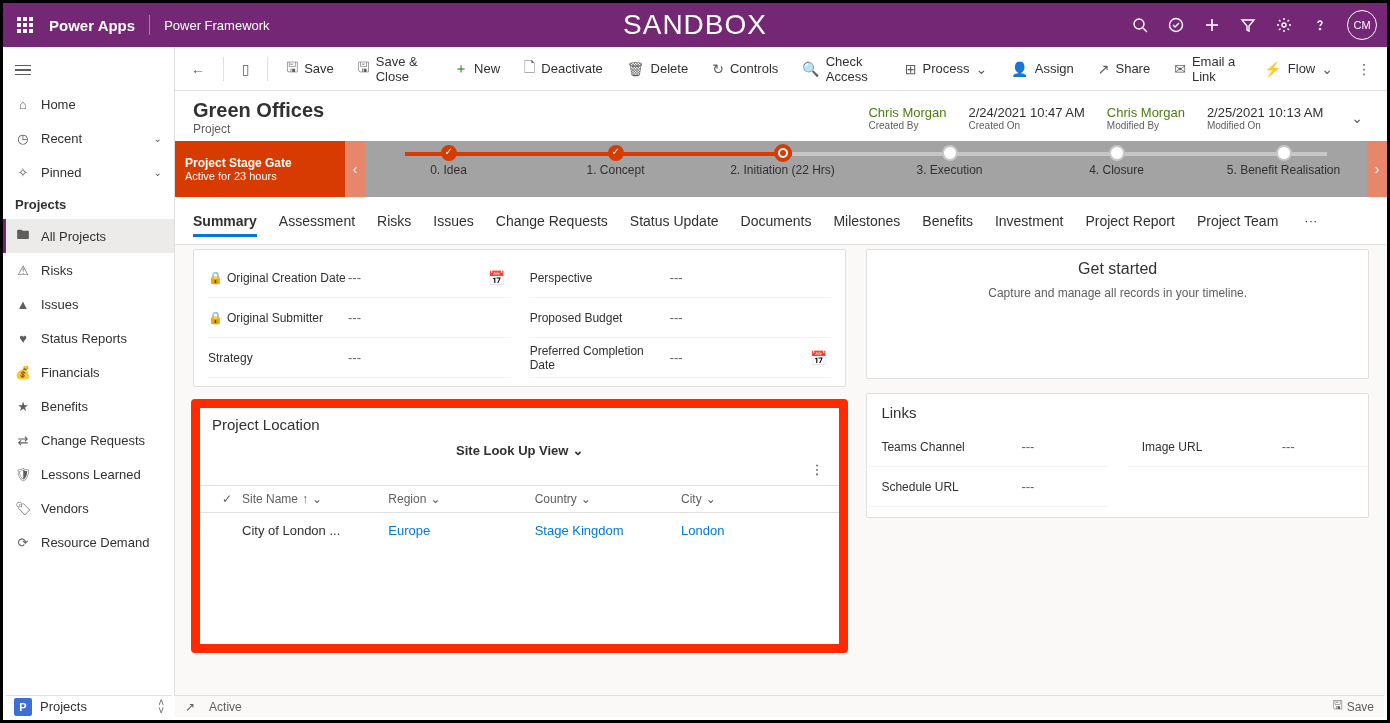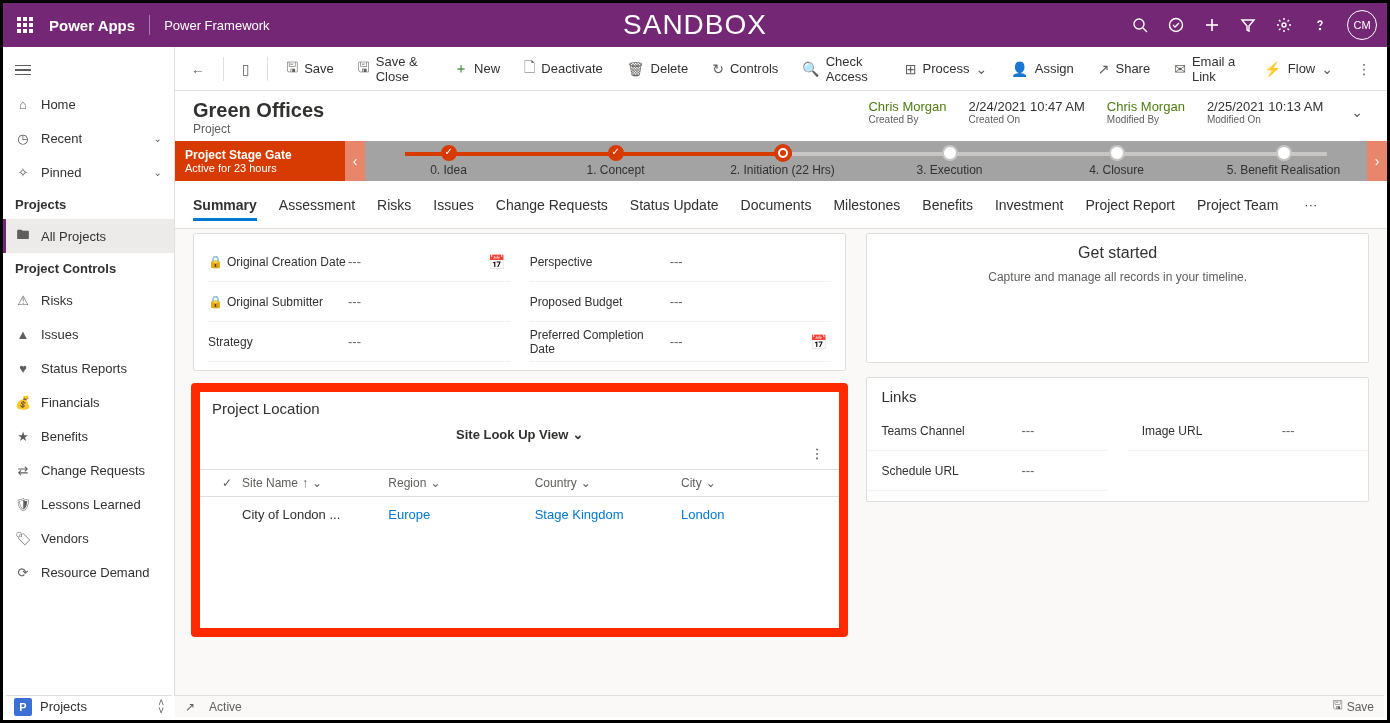--- a/index.html
+++ b/index.html
@@ -29,33 +29,33 @@
   .hamburger { height:34px; display:flex; align-items:center; padding:0 12px; cursor:pointer; }
   .hamburger div { display:flex; flex-direction:column; gap:3px; }
   .hamburger span { display:block; width:16px; height:1.5px; background:#605e5c; }
 
   .main { flex:1; display:flex; flex-direction:column; overflow:hidden; }
   .cmdbar { height:44px; border-bottom:1px solid #e1dfdd; display:flex; align-items:center; padding:0 6px; gap:4px; }
   .cmd-btn { display:flex; align-items:center; gap:6px; padding:6px 10px; font-size:13px; cursor:pointer; border-radius:2px; }
   .cmd-icon { font-size:14px; color:#605e5c; }
   .cmd-sep { width:1px; height:24px; background:#e1dfdd; margin:0 4px; }
 
-  .title-row { display:flex; align-items:flex-start; padding:8px 18px 4px 18px; border-bottom:1px solid transparent; }
+  .title-row { display:flex; align-items:center; padding:8px 18px 4px 18px; border-bottom:1px solid transparent; }
   .title-block { flex: 0 0 auto; }
   .title-block .title { font-size:20px; font-weight:600; }
   .title-block .sub { font-size:12px; color:#605e5c; }
   .meta-row { margin-left:auto; display:flex; align-items:center; gap:22px; }
   .meta { text-align:left; }
   .meta .v { font-size:13px; }
   .meta .v.link { color:#4d7c0f; }
   .meta .l { font-size:10px; color:#605e5c; }
   .expand-chev { font-size:14px; color:#605e5c; cursor:pointer; padding:0 6px; }
 
   
-  .bpf-wrap { display:flex; align-items:stretch; height:40px; position:relative; }
+  .bpf-wrap { display:flex; align-items:stretch; height:56px; position:relative; }
   .bpf-stage-banner { width:170px; background:#d83b01; color:#fff; padding:4px 10px; font-size:12px; display:flex; flex-direction:column; justify-content:center; }
   .bpf-stage-banner .t { font-weight:600; font-size:12px; }
   .bpf-stage-banner .s { font-size:11px; }
   .bpf-arrow { width:20px; background:#f3f2f1; display:flex; align-items:center; justify-content:center; color:#d83b01; font-size:14px; cursor:pointer; }
   .bpf-arrow.left { background:#e8866b; color:#fff; }
   .bpf-arrow.right { background:#e8866b; color:#fff; }
   .bpf-track { flex:1; background:#a3a3a3; position:relative; display:flex; }
   .bpf-line { position:absolute; top:11px; left:40px; right:40px; height:4px; background:#c8c6c4; }
   .bpf-line .done { position:absolute; left:0; height:4px; background:#d83b01; }
   .bpf-step { flex:1; text-align:center; position:relative; padding-top:22px; font-size:12px; }
@@ -199,21 +199,20 @@
       <span>Pinned</span>
       <span class="chev">⌄</span>
     </div>
 
     <div class="side-row group">Projects</div>
     <div class="side-row active">
       <span class="side-icon">🖿</span>
       <span>All Projects</span>
     </div>
 
-    <div class="side-row group">Project Controls</div>
     <div class="side-row">
         <span class="side-icon">⚠</span>
         <span>Risks</span>
       </div>
     <div class="side-row">
         <span class="side-icon">▲</span>
         <span>Issues</span>
       </div>
     <div class="side-row">
         <span class="side-icon">♥</span>

